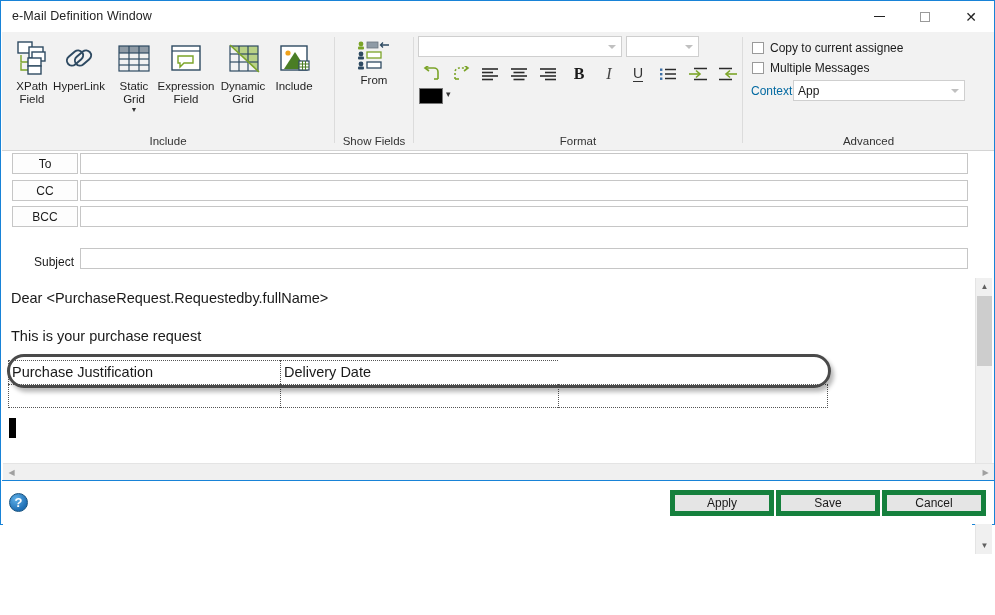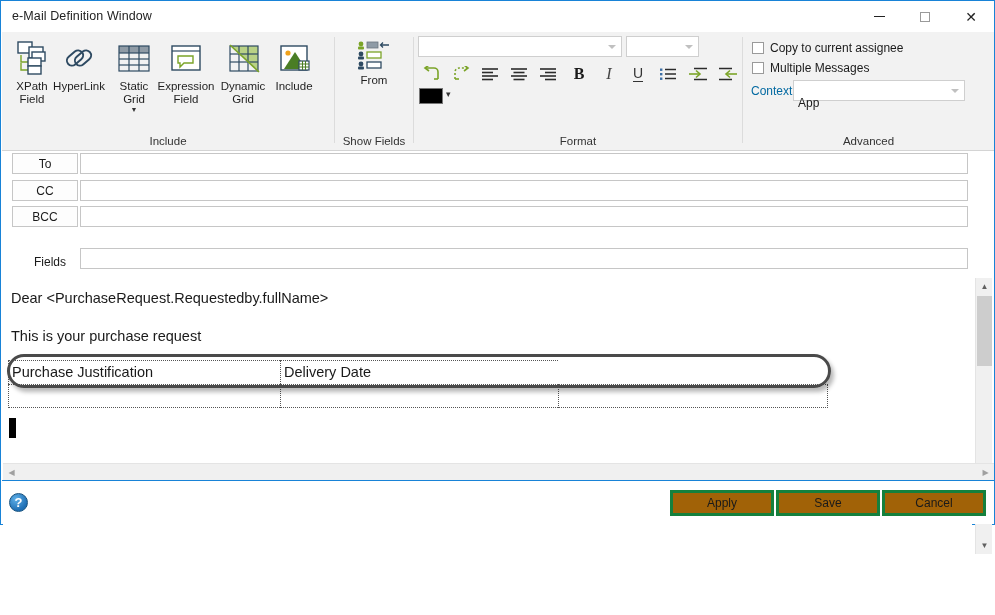--- a/index.html
+++ b/index.html
@@ -156,21 +156,21 @@
   }
   .help-ico{
     position:absolute;left:7px;top:12px;width:19px;height:19px;border-radius:50%;
     background:radial-gradient(circle at 35% 30%,#5fb0e8,#1f6fb5 70%);
     color:#fff;font-size:13px;font-weight:bold;
     display:flex;align-items:center;justify-content:center;
     border:1px solid #16527f;box-sizing:border-box;cursor:default;
   }
   .fbtn{
     position:absolute;top:9px;height:26px;width:104px;
-    background:#a16207;border:3px solid #15803d;box-sizing:border-box;
+    background:#e5e5e5;border:5px solid #15803d;box-sizing:border-box;
     font-size:12px;color:#1a1a1a;cursor:default;
     display:flex;align-items:center;justify-content:center;
   }
 </style>
 </head>
 <body>
 
 <div id="app">
 
   <div class="titlebar">
@@ -435,39 +435,39 @@
         <span class="ctext">Copy to current assignee</span>
       </div>
 
       <div class="chkrow" style="left:9px;top:29px;">
         <span class="chk"></span>
         <span class="ctext">Multiple Messages</span>
       </div>
 
       <div style="position:absolute;left:8px;top:52px;font-size:12px;color:#0369a1;">Context</div>
       <div class="combo" style="left:50px;top:48px;width:172px;">
-        <span style="position:absolute;left:4px;top:3px;font-size:12px;margin-top:12px;">App</span>
+        <span style="position:absolute;left:4px;top:3px;font-size:12px;">App</span>
         <i class="arr"></i>
       </div>
 
       <div class="grp-label">Advanced</div>
     </div>
   </div>
 
   <div>
     <div class="addr-btn" style="left:11px;top:152px;">To</div>
     <input class="addr-inp" style="top: 152px;" value="">
 
     <div class="addr-btn" style="left:11px;top:179px;">CC</div>
     <input class="addr-inp" style="top: 179px;" value="">
 
     <div class="addr-btn" style="left:11px;top:205px;">BCC</div>
     <input class="addr-inp" style="top: 205px;" value="">
 
-    <div class="subj-lbl" style="left:33px;top:254px;">Fields</div>
+    <div class="subj-lbl" style="left:33px;top:254px;">Subject</div>
     <input class="addr-inp" style="top: 247px;" value="">
   </div>
 
   <div class="editor">
 
     <div class="doc-line" style="top:12px;">Dear &lt;PurchaseRequest.Requestedby.fullName&gt;</div>
     <div class="doc-line" style="top:50px;">This is your purchase request</div>
 
     <div class="gridtbl">
       <div class="gridrow">

